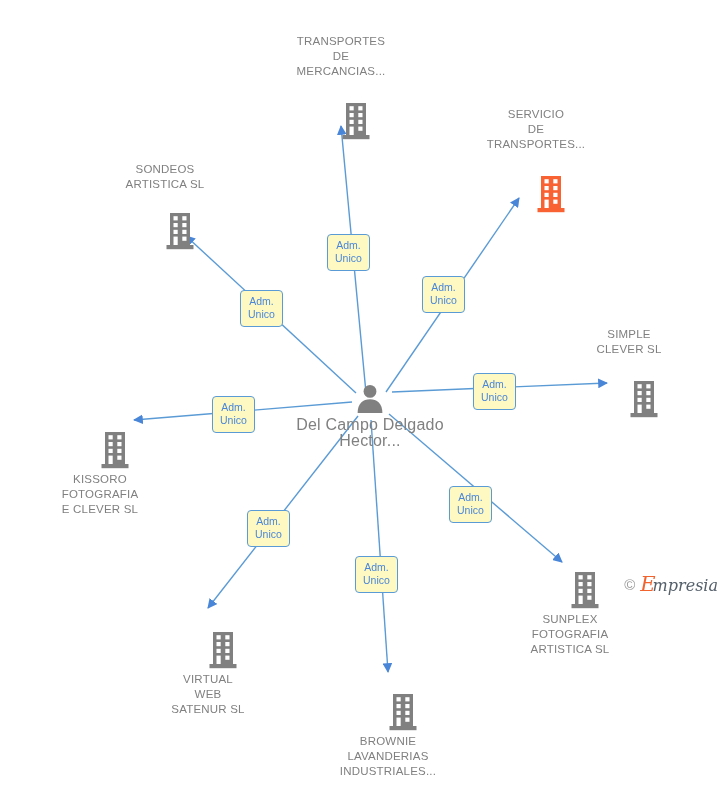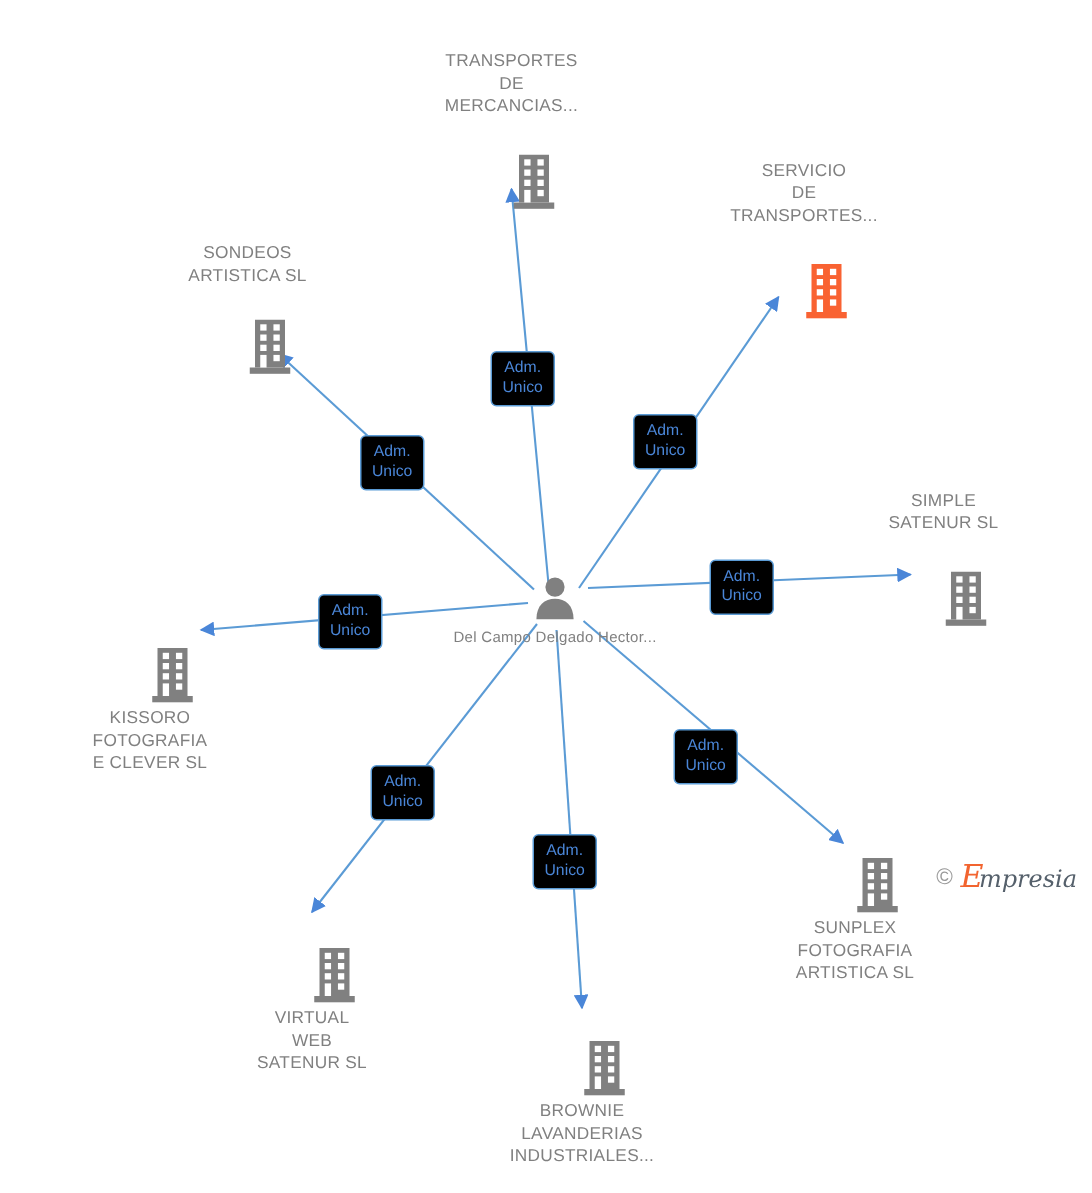--- a/index.html
+++ b/index.html
@@ -14,27 +14,27 @@
   svg.edges{position:absolute;left:0;top:0;width:728px;height:795px;}
 
   .node{position:absolute;display:flex;flex-direction:column;align-items:center;width:150px;}
   .node .label{
     font-size:11.5px;line-height:15px;color:#808080;
     text-align:center;letter-spacing:.2px;white-space:pre-line;
   }
   .node .glyph{display:block;}
 
   .node-center{width:170px;}
-  .node-center .label{color:#808080;font-size:10px;line-height:16px;}
+  .node-center .label{color:#808080;font-size:16px;line-height:16px;}
 
   .edge-label{
     position:absolute;
     border:1px solid #5B9BD5;
     border-radius:4px;
-    background:#000000;
+    background:#fef9c3;
     color:#4a86d8;
     font-size:10.5px;
     line-height:13px;
     padding:4px 7px 5px 7px;
     text-align:center;
     white-space:pre-line;
     box-sizing:border-box;
   }
 
   .watermark{
@@ -122,21 +122,21 @@
               <rect x="17.3" y="10" width="4.2" height="4.2"></rect>
               <rect x="8.5" y="16.8" width="4.2" height="4.2"></rect>
               <rect x="17.3" y="16.8" width="4.2" height="4.2"></rect>
               <rect x="8.5" y="23.6" width="4.2" height="8.4"></rect>
               <rect x="17.3" y="23.6" width="4.2" height="4.2"></rect>
             </g>
           </svg></div>
       </div>
       <div class="node" style="left: 554px; top: 327px; position: absolute;">
         <div class="label">SIMPLE
-SATENUR  SL</div>
+CLEVER  SL</div>
         <div class="glyph" style="position: absolute; left: 75px; top: 54px;"><svg width="30" height="37" viewBox="0 0 30 37" xmlns="http://www.w3.org/2000/svg">
             <rect x="5" y="0" width="20" height="32" fill="#808080"></rect>
             <rect x="1.5" y="32" width="27" height="4.2" fill="#808080"></rect>
             <g fill="#ffffff">
               <rect x="8.5" y="3.2" width="4.2" height="4.2"></rect>
               <rect x="17.3" y="3.2" width="4.2" height="4.2"></rect>
               <rect x="8.5" y="10" width="4.2" height="4.2"></rect>
               <rect x="17.3" y="10" width="4.2" height="4.2"></rect>
               <rect x="8.5" y="16.8" width="4.2" height="4.2"></rect>
               <rect x="17.3" y="16.8" width="4.2" height="4.2"></rect>

